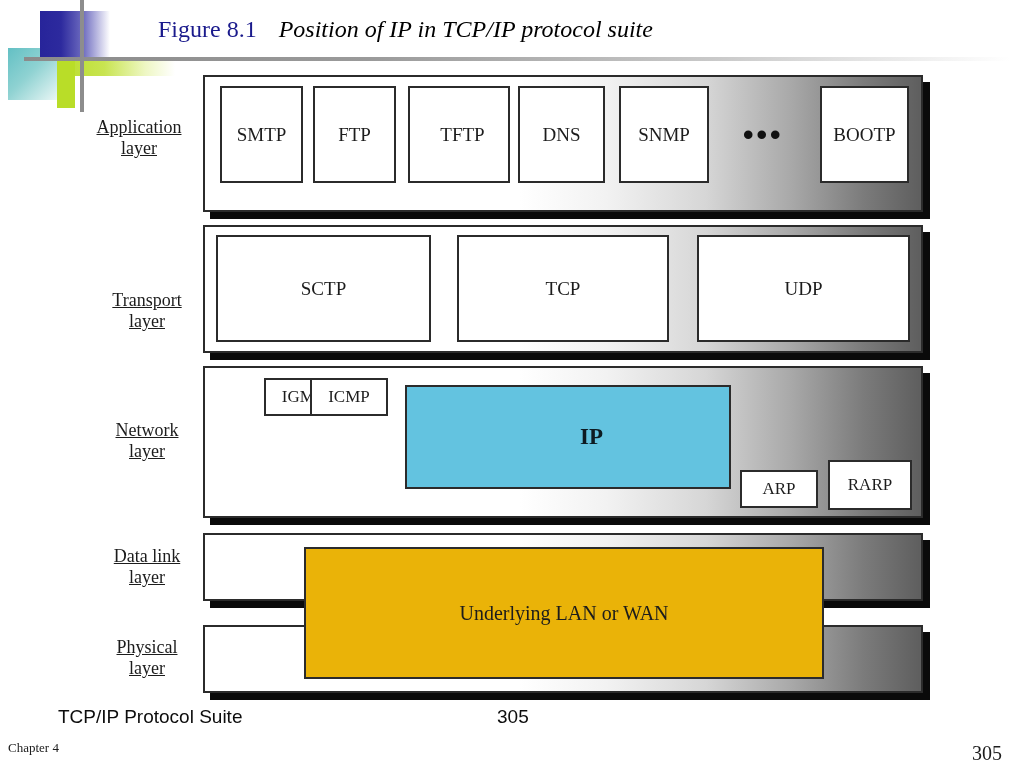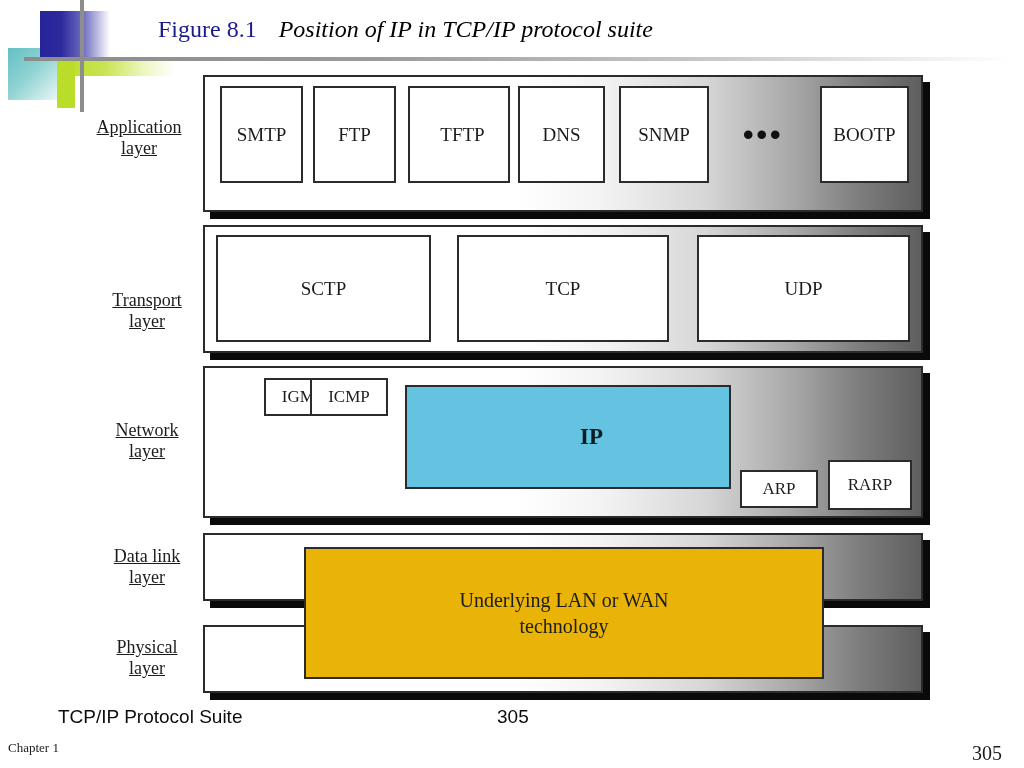--- a/index.html
+++ b/index.html
@@ -179,22 +179,21 @@
   <div class="pbox small" style="left:740px;top:470px;width:78px;height:38px;">ARP</div>
   <div class="pbox small" style="left:828px;top:460px;width:84px;height:50px;">RARP</div>
 
   <div class="bar" style="left:203px;top:533px;width:720px;height:68px;"></div>
 
   <div class="bar" style="left:203px;top:625px;width:720px;height:68px;"></div>
 
   <div class="lanbox" style="left:304px;top:547px;width:520px;height:132px;">
     <div>
       <div>Underlying LAN or WAN</div>
-      <div>technology</div>
     </div>
   </div>
 
   <div class="foot-title">TCP/IP Protocol Suite</div>
   <div class="foot-page">305</div>
-  <div class="foot-chapter">Chapter 1</div>
+  <div class="foot-chapter">Chapter 4</div>
   <div class="foot-corner">305</div>
 
 </div>
 
 </body></html>

